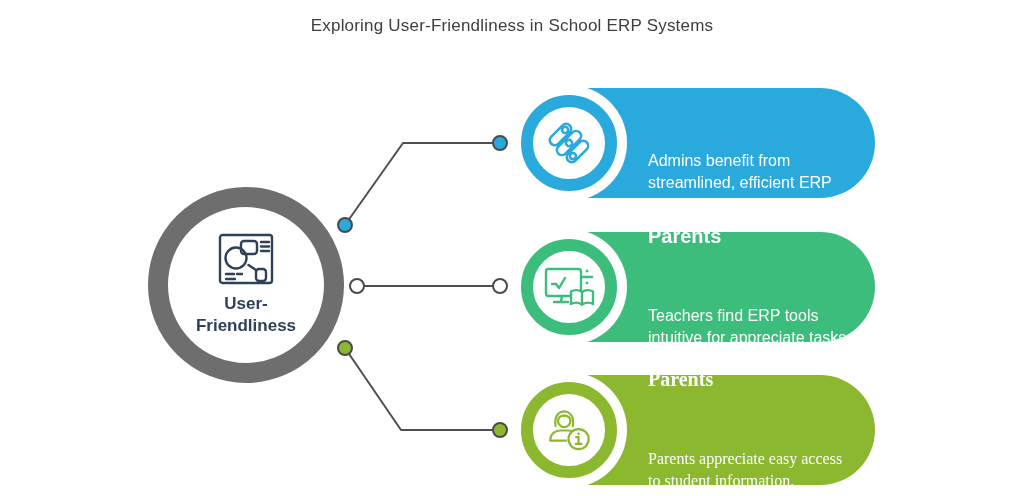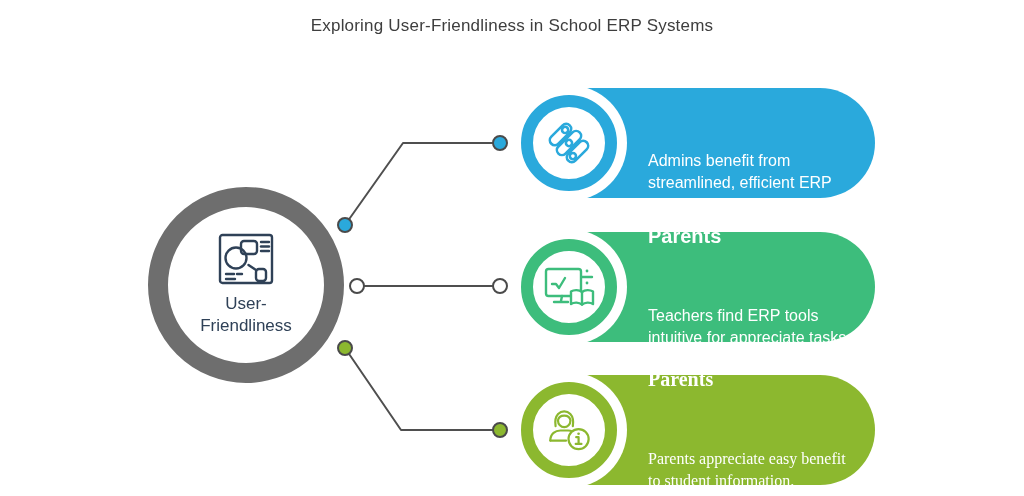--- a/index.html
+++ b/index.html
@@ -50,21 +50,21 @@
     display: flex;
     flex-direction: column;
     align-items: center;
     justify-content: center;
     gap: 8px;
   }
   .center-label {
     width: 124px;
     text-align: center;
     font-size: 17px;
-    font-weight: normal;
+    font-weight: bold;
     line-height: 1.3;
     color: #2f4157;
   }
 
   
   .card {
     position: absolute;
     left: 511px;
     width: 364px;
     height: 116px;
@@ -218,21 +218,21 @@
           </svg>
         </span>
       </div>
     </div>
   </section>
 
   <section class="card card--parents">
     <div class="card-pill">
       <div class="card-text">
         <h2 class="card-title">Parents</h2>
-        <p class="card-desc">Parents appreciate easy benefit to student information.</p>
+        <p class="card-desc">Parents appreciate easy access to student information.</p>
       </div>
     </div>
     <div class="card-badge">
       <div class="card-badge-ring">
         <span class="card-icon">
           <svg width="50" height="46" viewBox="0 0 52 48" fill="none" stroke="currentColor" stroke-width="2.3" stroke-linecap="round" stroke-linejoin="round">
             <path d="M12 20 C10 7 18 4.5 21 4.5 C24 4.5 32 7 30 20"></path>
             <path d="M14.5 14 C15 10.5 18 9 21 9 C24 9 27 10.5 27.5 14
                      C27.5 18 24.5 21 21 21 C17.5 21 14.5 18 14.5 14 Z"></path>
             <path d="M6.5 35 C6.5 27.5 12 24.5 17 24.5 L25 24.5 C29 24.5 31.5 26.5 33 29.5"></path>

